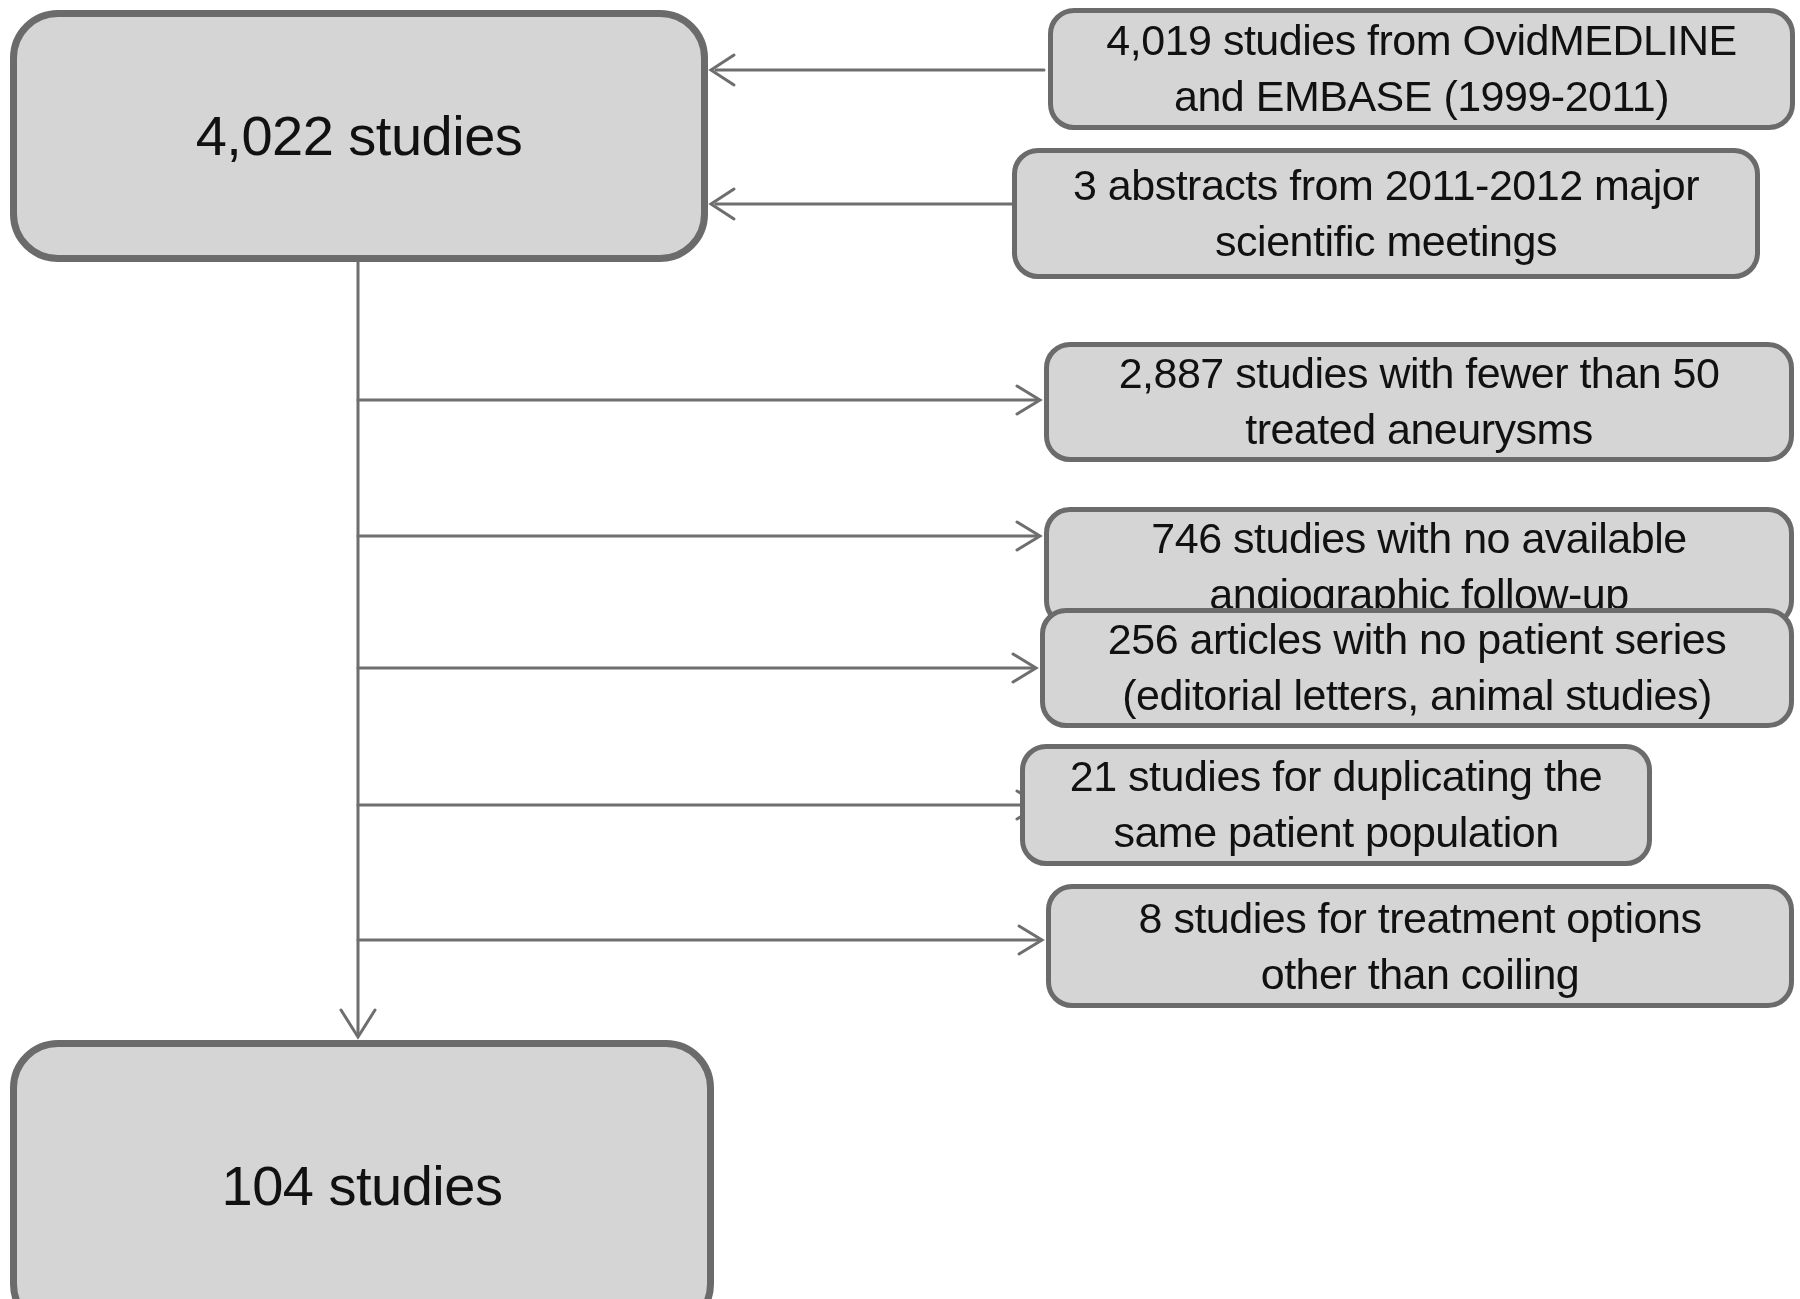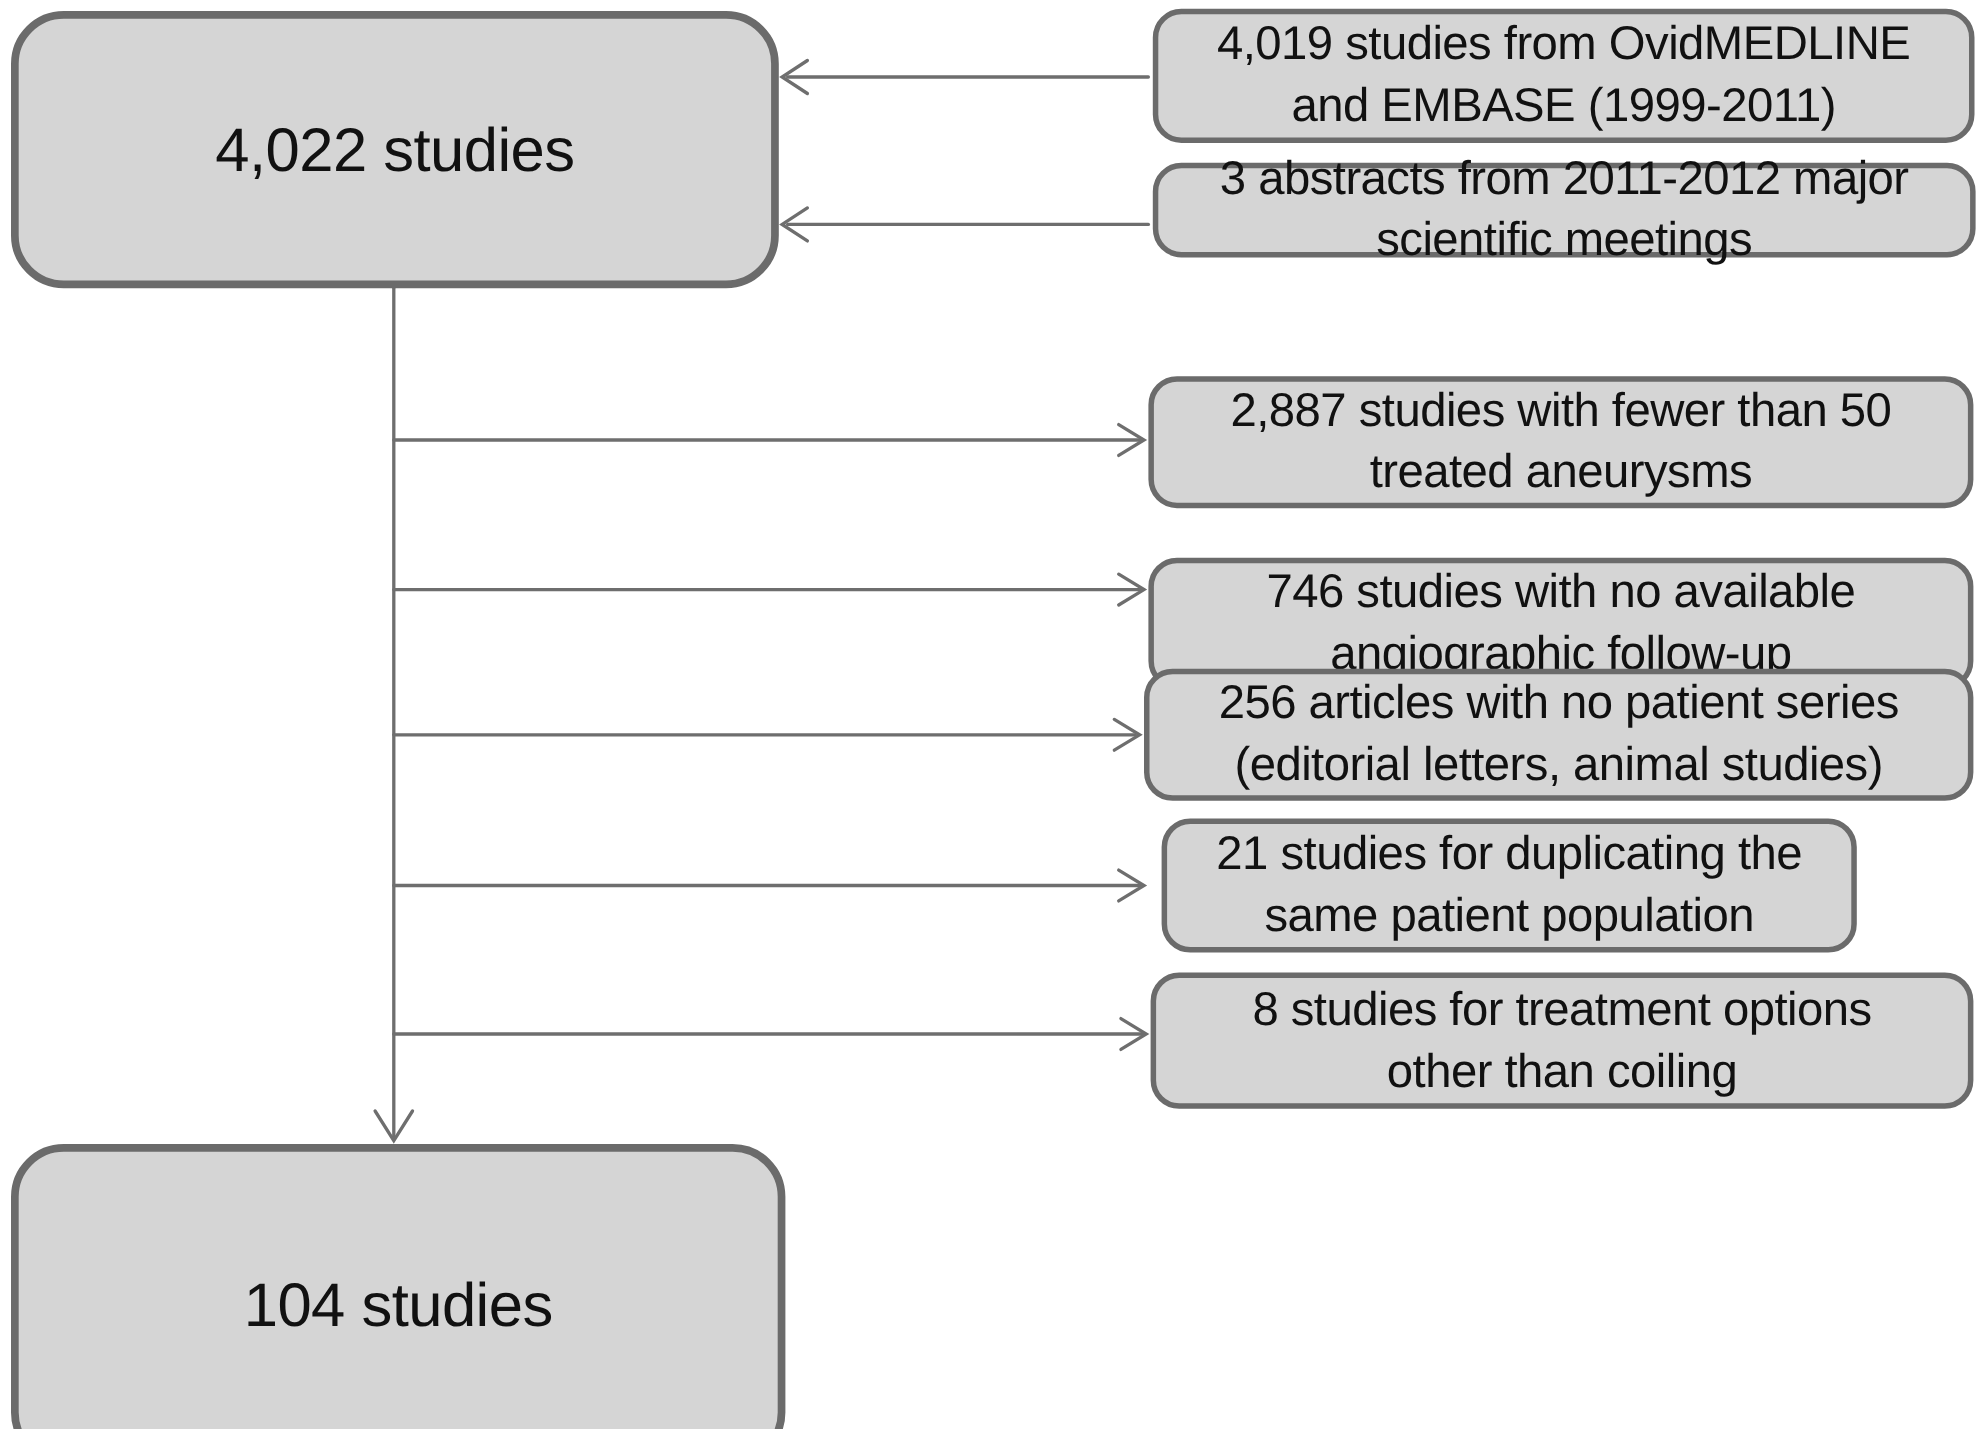--- a/index.html
+++ b/index.html
@@ -88,41 +88,41 @@
 
   <div class="box big" style="left:10px; top:10px; width:698px; height:252px;">
     <span class="box-label">4,022 studies</span>
   </div>
 
   <div class="box" style="left:1048px; top:8px; width:747px; height:122px;">
     <span class="box-label">4,019 studies from OvidMEDLINE
 and EMBASE (1999-2011)</span>
   </div>
 
-  <div class="box" style="left:1048px; top:148px; width:748px; height:86px;">
+  <div class="box" style="left:1012px; top:148px; width:748px; height:131px;">
     <span class="box-label">3 abstracts from 2011-2012 major
 scientific meetings</span>
   </div>
 
   <div class="box" style="left:1044px; top:342px; width:750px; height:120px;">
     <span class="box-label">2,887 studies with fewer than 50
 treated aneurysms</span>
   </div>
 
   <div class="box" style="left:1044px; top:478px; width:750px; height:120px;margin-top:29px;">
     <span class="box-label">746 studies with no available
 angiographic follow-up</span>
   </div>
 
   <div class="box" style="left:1040px; top:608px; width:754px; height:120px;">
     <span class="box-label">256 articles with no patient series
 (editorial letters, animal studies)</span>
   </div>
 
-  <div class="box" style="left:1056px; top:744px; width:632px; height:122px;">
+  <div class="box" style="left:1020px; top:744px; width:632px; height:122px;">
     <span class="box-label">21 studies for duplicating the
 same patient population</span>
   </div>
 
   <div class="box" style="left:1046px; top:884px; width:748px; height:124px;align-items:flex-end;">
     <span class="box-label">8 studies for treatment options
 other than coiling</span>
   </div>
 
   <div class="box big" style="left:10px; top:1040px; width:704px; height:292px;">

